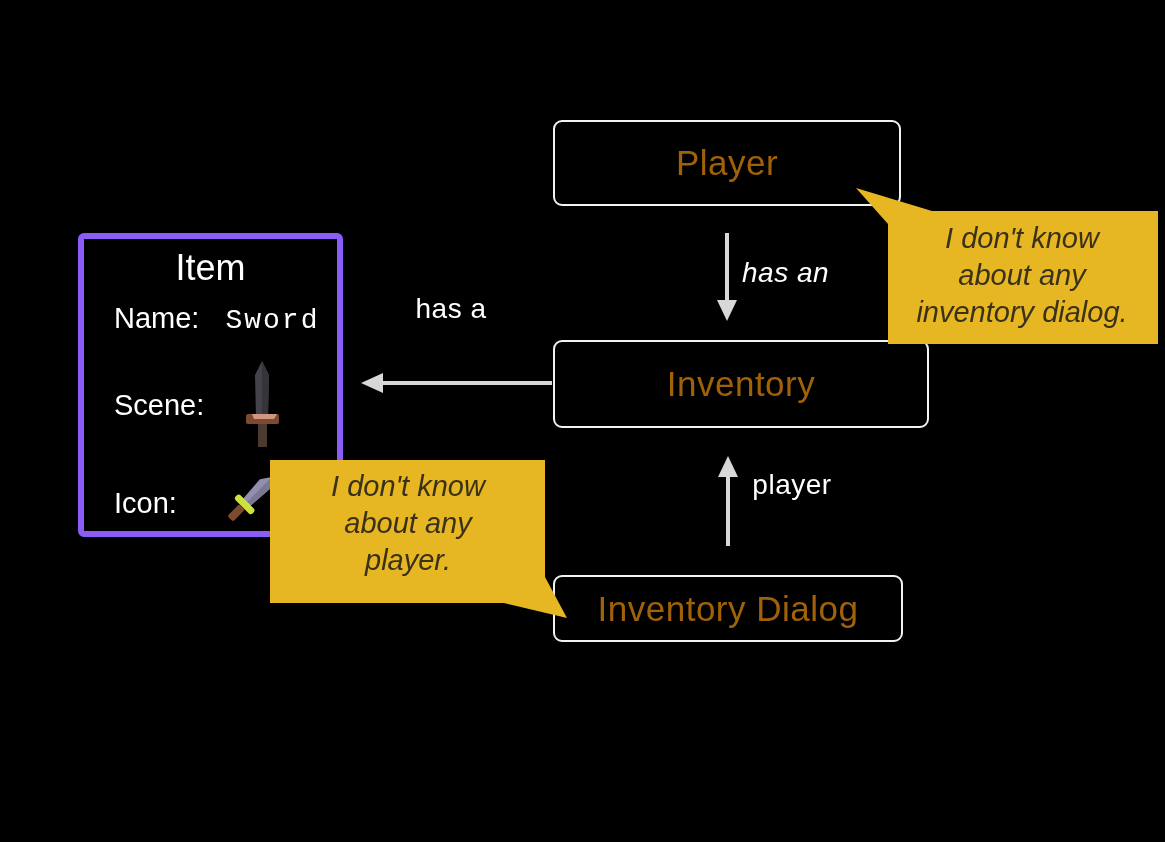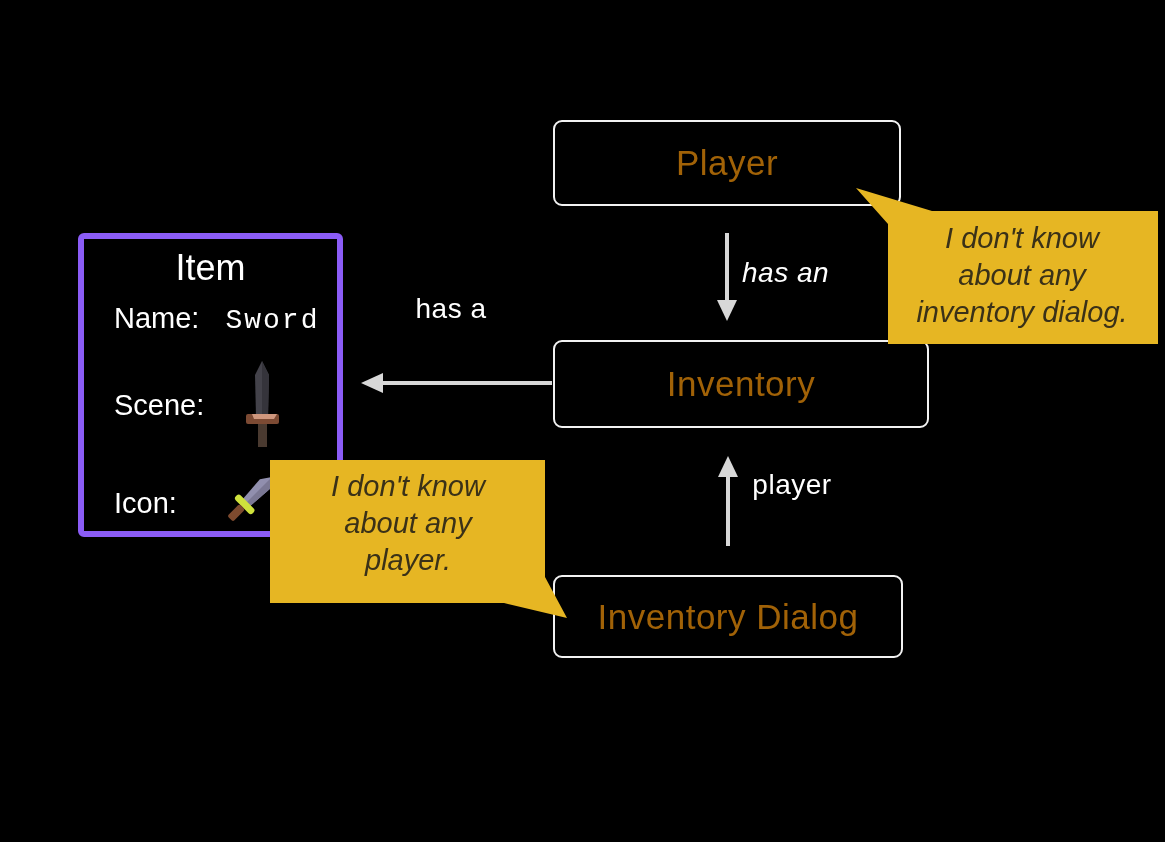--- a/index.html
+++ b/index.html
@@ -21,21 +21,21 @@
     color: #a16207;
     display: flex;
     align-items: center;
     justify-content: center;
     font-size: 35px;
     z-index: 1;
     letter-spacing: 0.5px;
   }
   .node-player { left: 553px; top: 120px; width: 348px; height: 86px; }
   .node-inventory { left: 553px; top: 340px; width: 376px; height: 88px; }
-  .node-dialog { left: 553px; top: 575px; width: 350px; height: 83px; }
+  .node-dialog { left: 553px; top: 575px; width: 350px; height: 67px; }
 
   
   .item-card {
     position: absolute;
     left: 78px; top: 233px;
     width: 265px; height: 304px;
     box-sizing: border-box;
     background: #000000;
     border: 6px solid #8b5cf6;
     border-radius: 6px;

